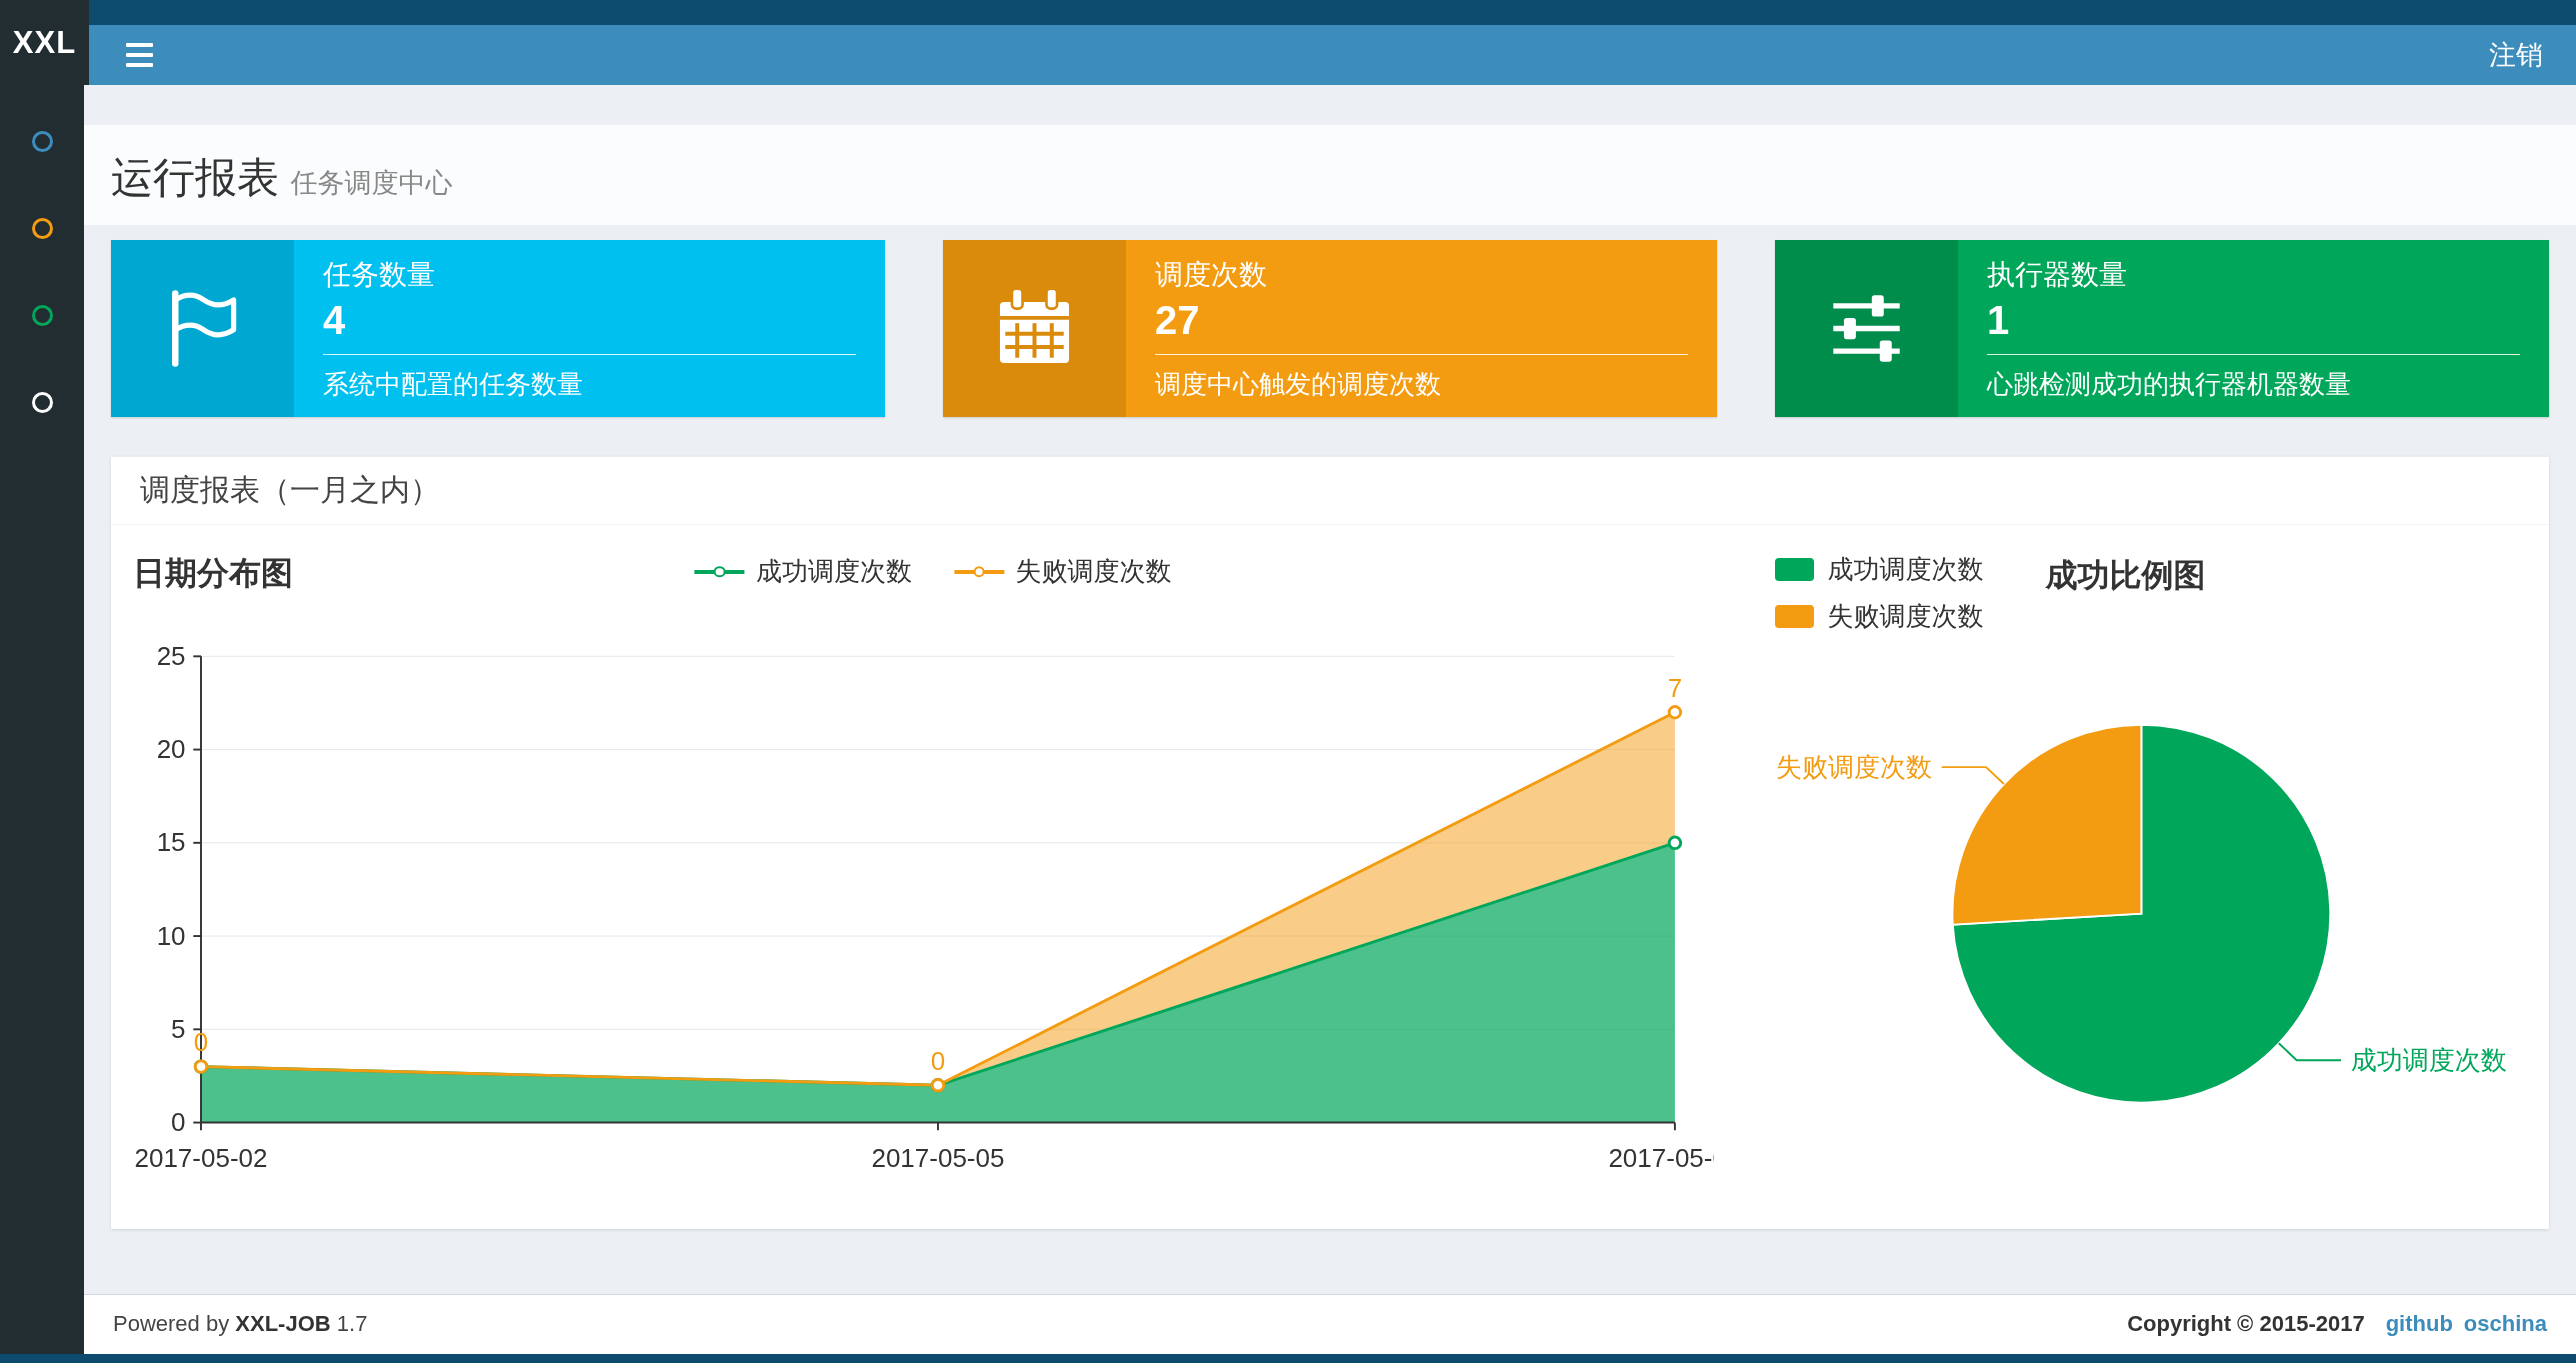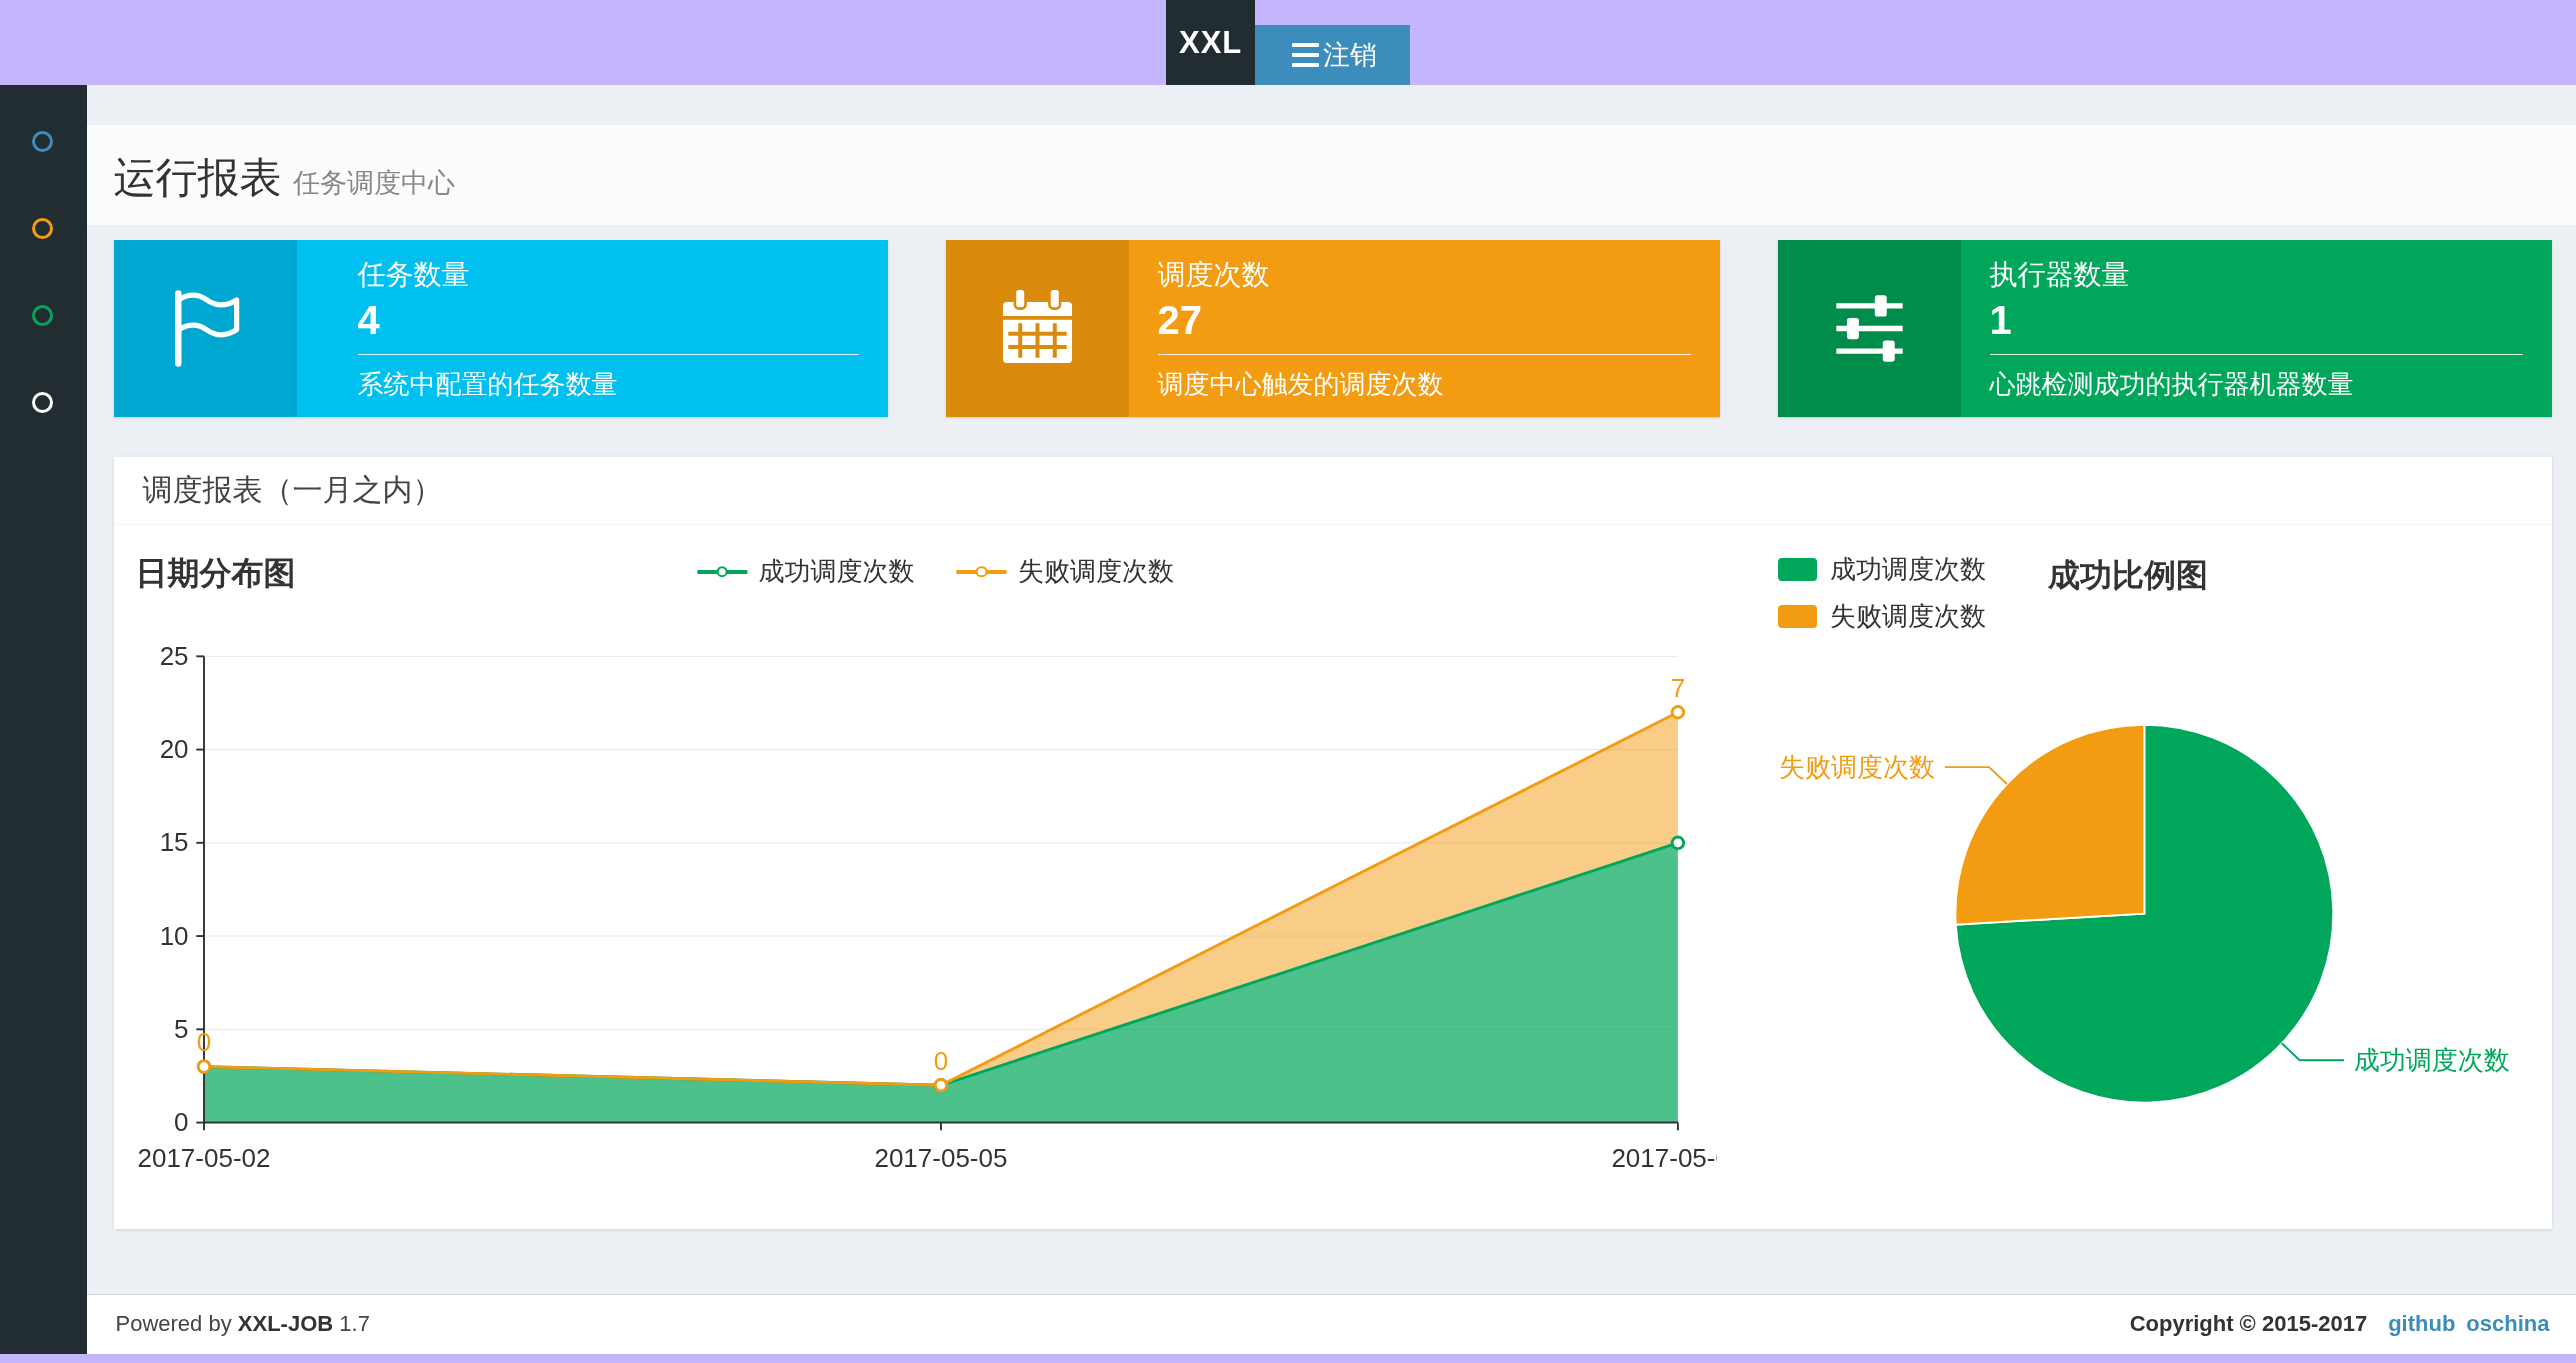--- a/index.html
+++ b/index.html
@@ -1,21 +1,21 @@
 <!DOCTYPE html>
 <html><head>
 <meta charset="utf-8">
 <style>
   * { box-sizing: border-box; margin: 0; padding: 0; }
   body {
     width: 2576px; height: 1363px; overflow: hidden;
     font-family: "Liberation Sans", "DejaVu Sans", sans-serif;
     background: #10171b;
   }
-  .app { width: 2576px; height: 1363px; background: #c4b5fd; display: flex; flex-direction: column; align-items: center; }
+  .app { width: 2576px; height: 1363px; background: #0c4a6e; display: flex; flex-direction: column; }
 
   
   .topbar { height: 85px; display: flex; flex: none; }
   .logo { width: 89px; background: #222d32; color: #fff; font-size: 31px; font-weight: bold;
           display: flex; align-items: center; justify-content: center; cursor: pointer; letter-spacing: 1px; }
   .navbar { flex: 1; background: #3c8dbc; display: flex; align-items: center; justify-content: space-between; padding: 8px 33px; margin-top: 25px; }
   .hamburger { display: flex; flex-direction: column; gap: 5.8px; cursor: pointer; padding: 7.7px 3.9px; }
   .hamburger span { width: 27px; height: 3.9px; background: #fff; border-radius: 1px; display: block; }
   .logout { color: #fff; font-size: 27px; cursor: pointer; }
 
@@ -113,21 +113,21 @@
       <div class="content">
 
         <div class="content-header">
           <span class="page-title">运行报表</span><span class="page-subtitle">任务调度中心</span>
         </div>
 
         <div class="content-body">
 
           <div class="boxes-row">
 
-            <div class="info-box" style="background-color: rgb(0, 192, 239); gap: 32px;">
+            <div class="info-box" style="background-color: rgb(0, 192, 239);">
               <div class="info-box-icon" style="background-color: rgb(0, 167, 208);">
                 <svg width="89" height="83" viewBox="0 0 64 64">
                   <path d="M11 5 v54" stroke="#fff" stroke-width="5" stroke-linecap="round" fill="none"></path>
                   <path d="M11 10 C 19 5, 26 5, 33 10 C 40 15, 48 15, 56 10 L 56 33 C 48 38, 40 38, 33 33 C 26 28, 19 28, 11 33 Z" fill="none" stroke="#fff" stroke-width="4" stroke-linejoin="round"></path>
                 </svg>
               </div>
               <div class="info-box-content">
                 <div class="ib-title">任务数量</div>
                 <div class="ib-value">4</div>
                 <div class="ib-divider"></div>

